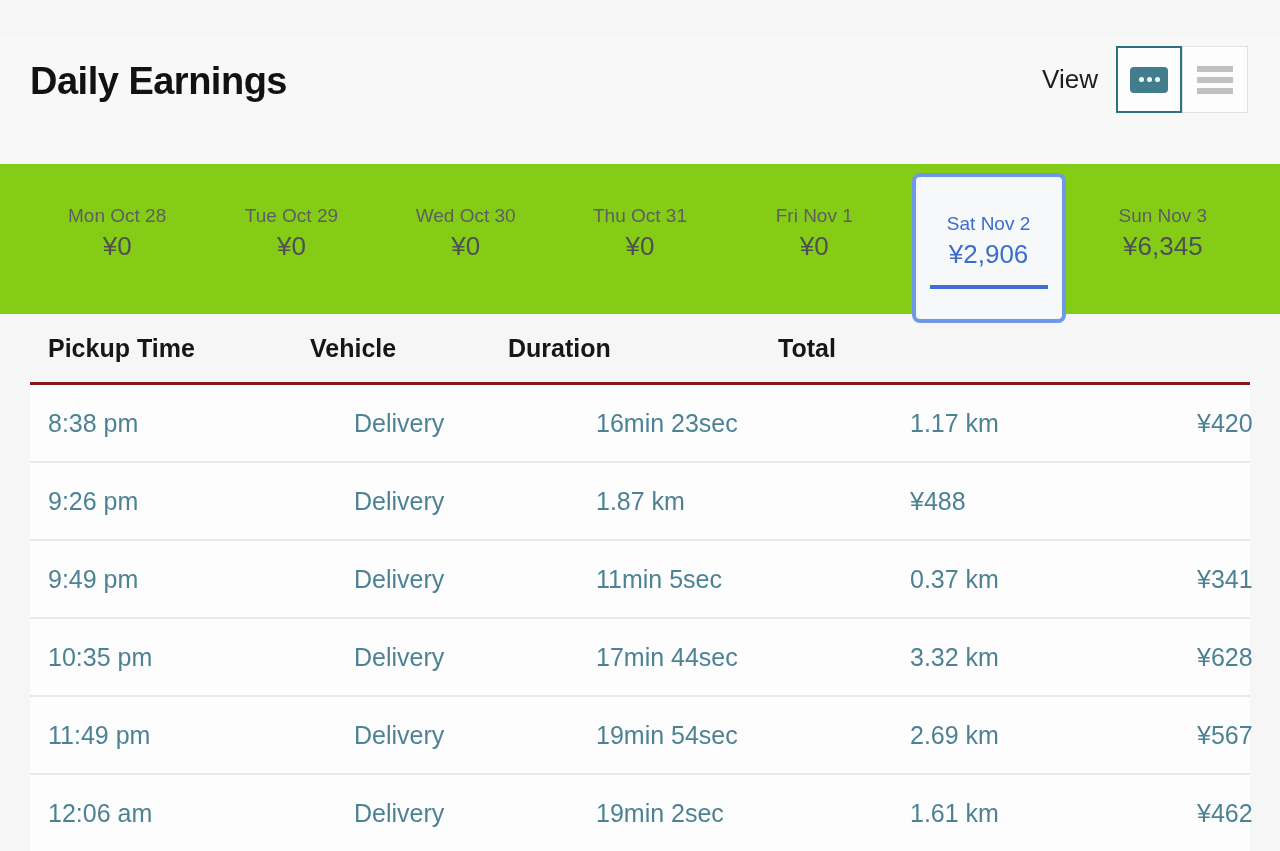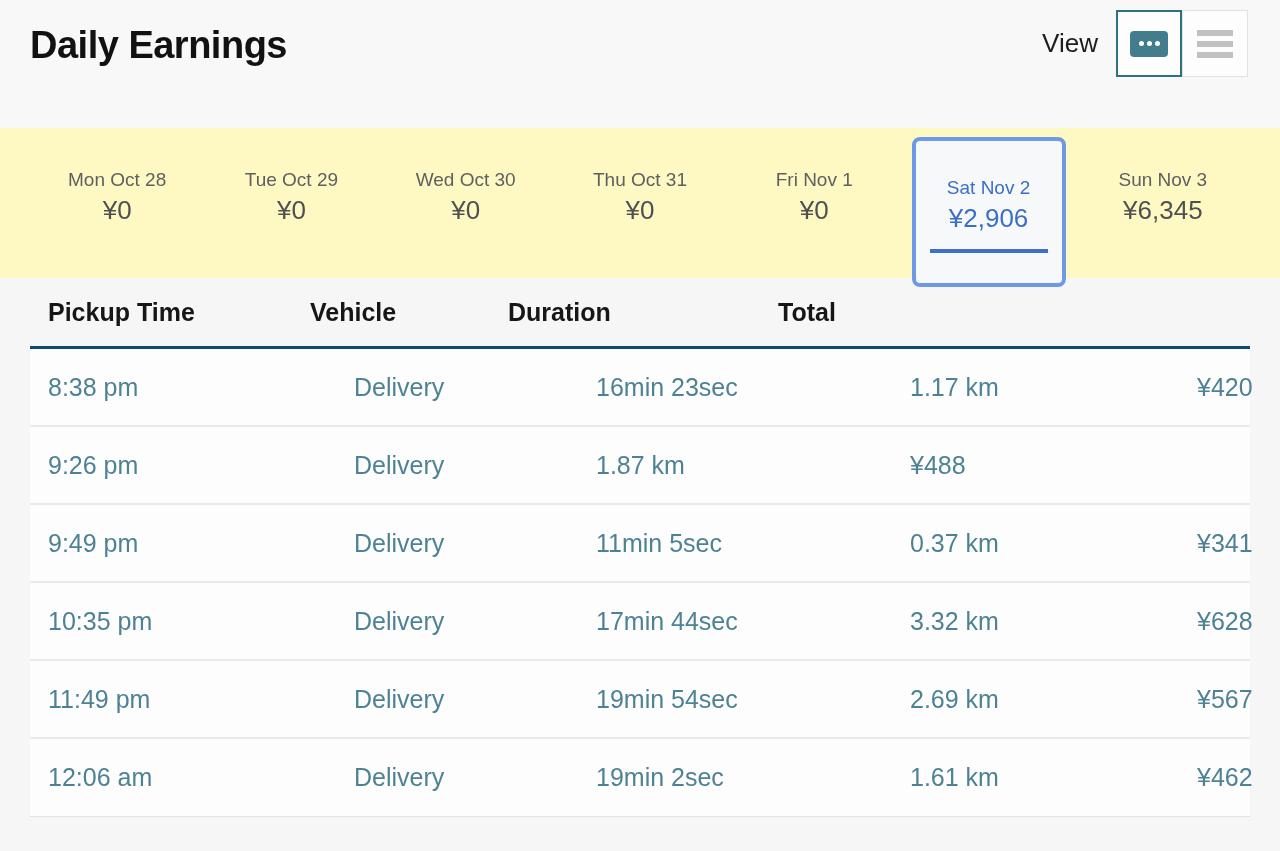--- a/index.html
+++ b/index.html
@@ -6,20 +6,21 @@
   html,body { width:1280px; height:851px; }
   body {
     background:#f6f6f7;
     font-family:"Liberation Sans", sans-serif;
     overflow:hidden;
   }
   .topbar {
     position:relative;
     height:128px;
     background:#f8f8f8;
+    margin-top:36px;
   }
   .page-title {
     position:absolute;
     left:30px; top:24px;
     font-size:38px;
     font-weight:bold;
     letter-spacing:-0.5px;
     color:#121212;
   }
   .view-switcher {
@@ -50,21 +51,21 @@
     border-radius:4px;
     display:flex; align-items:center; justify-content:center;
     gap:3px;
   }
   .card-icon .dot { width:5px; height:5px; border-radius:50%; background:#ffffff; }
   .list-icon { display:flex; flex-direction:column; gap:5px; }
   .list-icon .bar { width:36px; height:6px; background:#c1c1c1; }
 
   .day-strip {
     height:150px;
-    background:#fef9c3;
+    background:#84cc16;
     padding:0 30px;
     display:flex;
   }
   .day-cell {
     flex:1;
     display:flex;
     align-items:center;
     justify-content:center;
     cursor:pointer;
   }
@@ -97,21 +98,21 @@
   .day-cell.selected .day-underline { visibility:visible; }
 
   .earnings-table { margin:0 30px; }
   .thead, .tr {
     display:grid;
     grid-template-columns:262px 198px 270px 243px 245px;
     align-items:center;
   }
   .thead {
     height:71px;
-    border-bottom:3px solid #0c4a6e;
+    border-bottom:3px solid #7f1d1d;
   }
   .th {
     font-size:25px;
     font-weight:bold;
     color:#161616;
     padding:0 18px;
   }
   .tr {
     height:78px;
     background:#fdfdfd;

